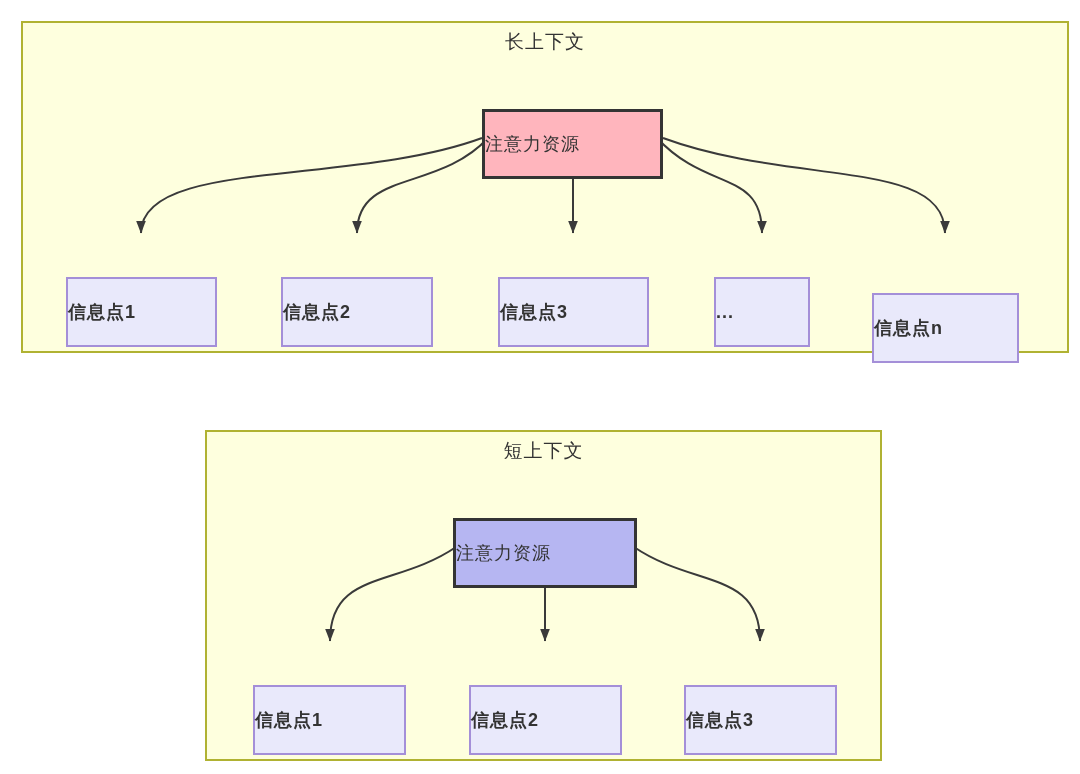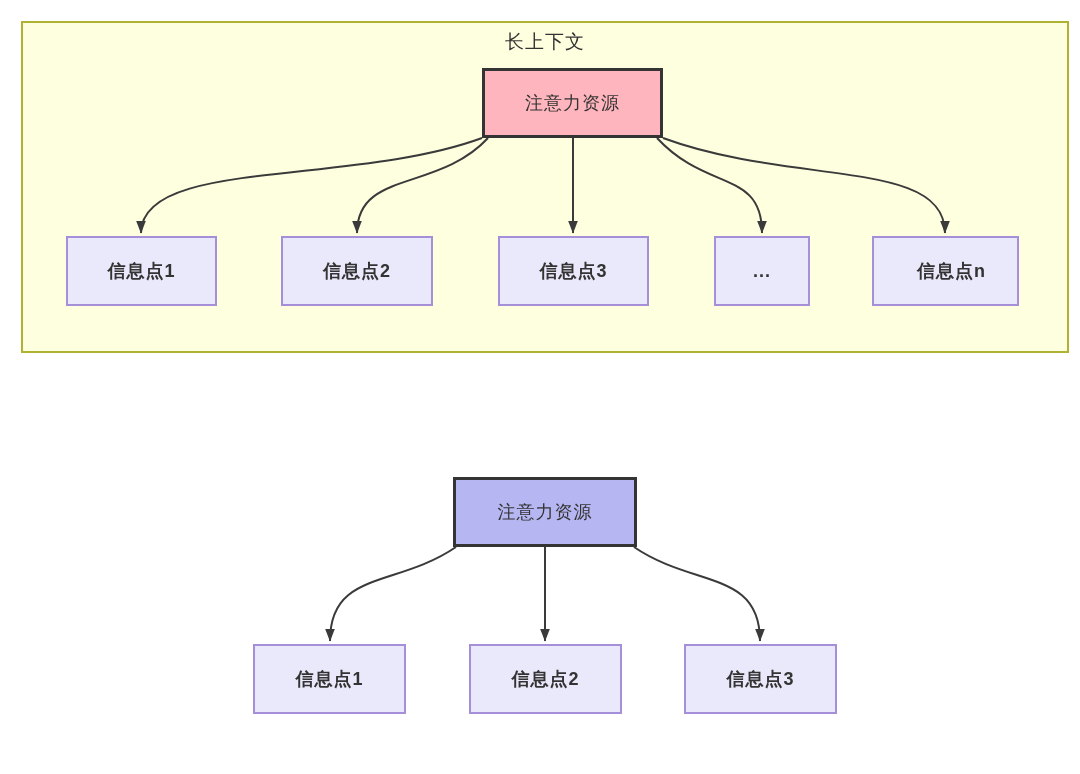--- a/index.html
+++ b/index.html
@@ -29,26 +29,26 @@
     right: 0;
     text-align: center;
     font-size: 19px;
     letter-spacing: 1px;
     color: var(--text);
   }
   .node {
     position: absolute;
     display: flex;
     align-items: center;
-    justify-content: center;
     box-sizing: border-box;
     font-size: 18px;
     letter-spacing: 1px;
     color: var(--text);
     z-index: 2;
+    margin-top: 41px;
   }
   .attn { border: 3px solid var(--attention-border); }
   .attn.long  { background: var(--attention-long-fill); }
   .attn.short { background: var(--attention-short-fill); }
   .info {
     background: var(--info-fill);
     border: 2px solid var(--info-border);
     font-weight: bold;
   }
   svg.arrows {
@@ -69,20 +69,23 @@
 </style>
 </head>
 <body>
 
 <div class="canvas">
 
   <div class="ctx" style="left:21px; top:21px; width:1048px; height:332px;">
     <div class="ctx-title">长上下文</div>
   </div>
 
+  <div class="ctx" style="left:205px; top:430px; width:677px; height:331px;">
+    <div class="ctx-title">短上下文</div>
+  </div>
 
   <svg class="arrows" viewBox="0 0 1080 774">
     <defs>
       <marker id="ah" viewBox="0 -6 14 12" markerWidth="14" markerHeight="12" refX="12.5" refY="0" orient="auto" markerUnits="userSpaceOnUse">
         <path class="arrowhead" d="M0,-5 L13,0 L0,5 Z"></path>
       </marker>
     </defs>
 
     <path class="arrow" d="M482,138 C352,186 141,158 141,233" marker-end="url(#ah)"></path>
     <path class="arrow" d="M488,138 C438,192 357,170 357,233" marker-end="url(#ah)"></path>
@@ -104,21 +107,21 @@
   </div>
   <div class="node info" style="left:281px; top:236px; width:152px; height:70px;">
     <span>信息点2</span>
   </div>
   <div class="node info" style="left:498px; top:236px; width:151px; height:70px;">
     <span>信息点3</span>
   </div>
   <div class="node info" style="left:714px; top:236px; width:96px; height:70px;">
     <span>...</span>
   </div>
-  <div class="node info" style="left:872px; top:236px; width:147px; height:70px;padding-left:12px;">
+  <div class="node info" style="left:872px; top:252px; width:147px; height:70px;">
     <span>信息点n</span>
   </div>
 
   <div class="node attn short" style="left:453px; top:477px; width:184px; height:70px;">
     <span>注意力资源</span>
   </div>
 
   <div class="node info" style="left:253px; top:644px; width:153px; height:70px;">
     <span>信息点1</span>
   </div>

